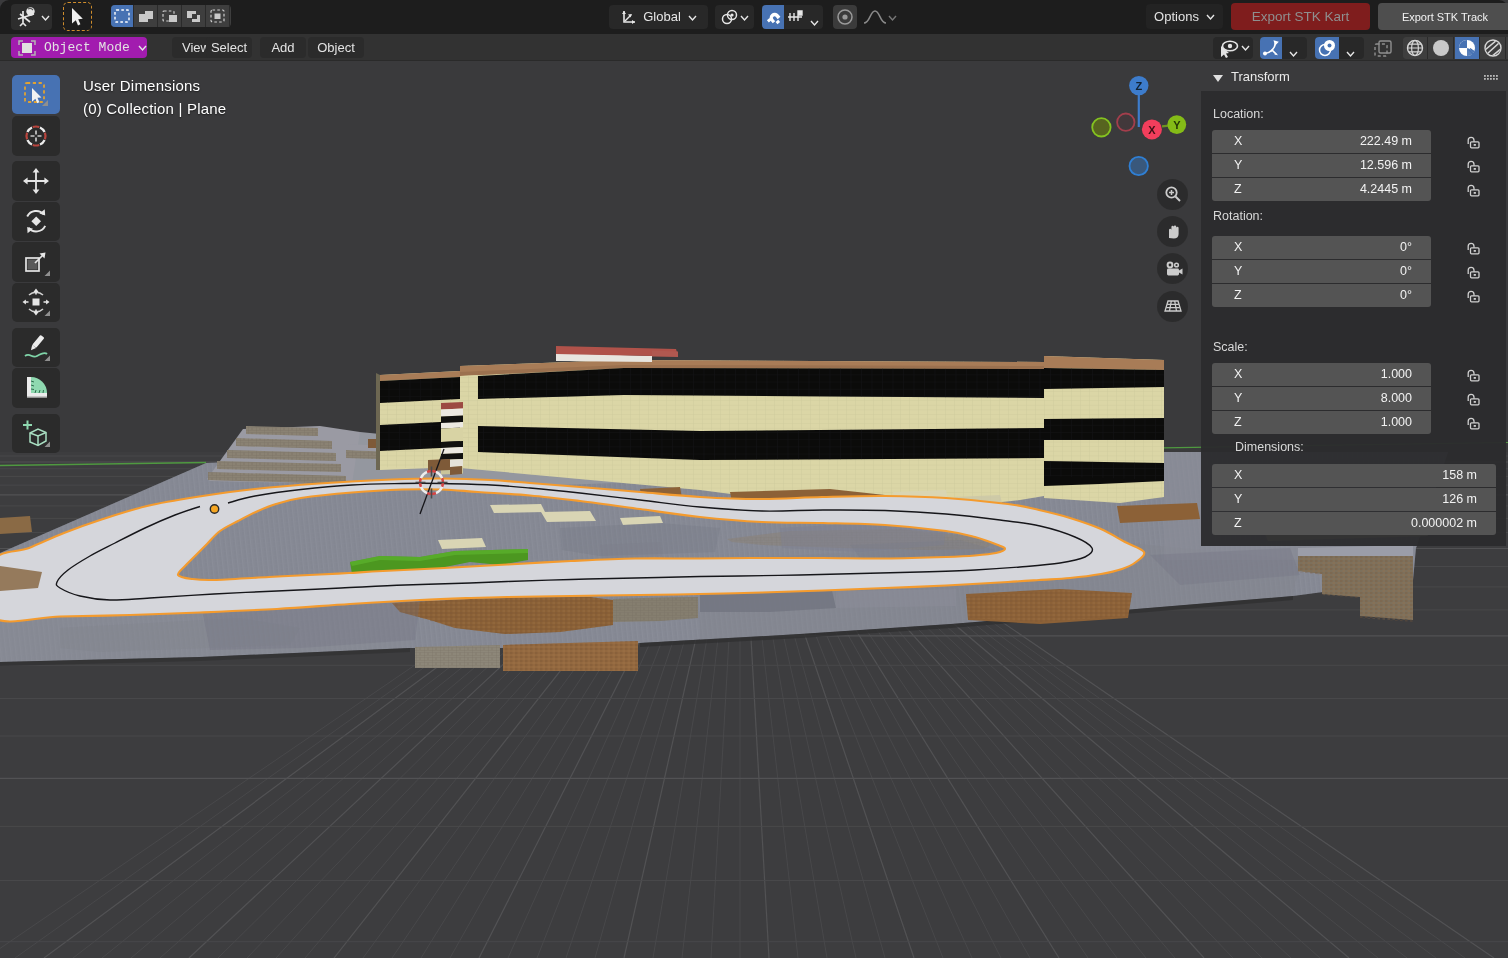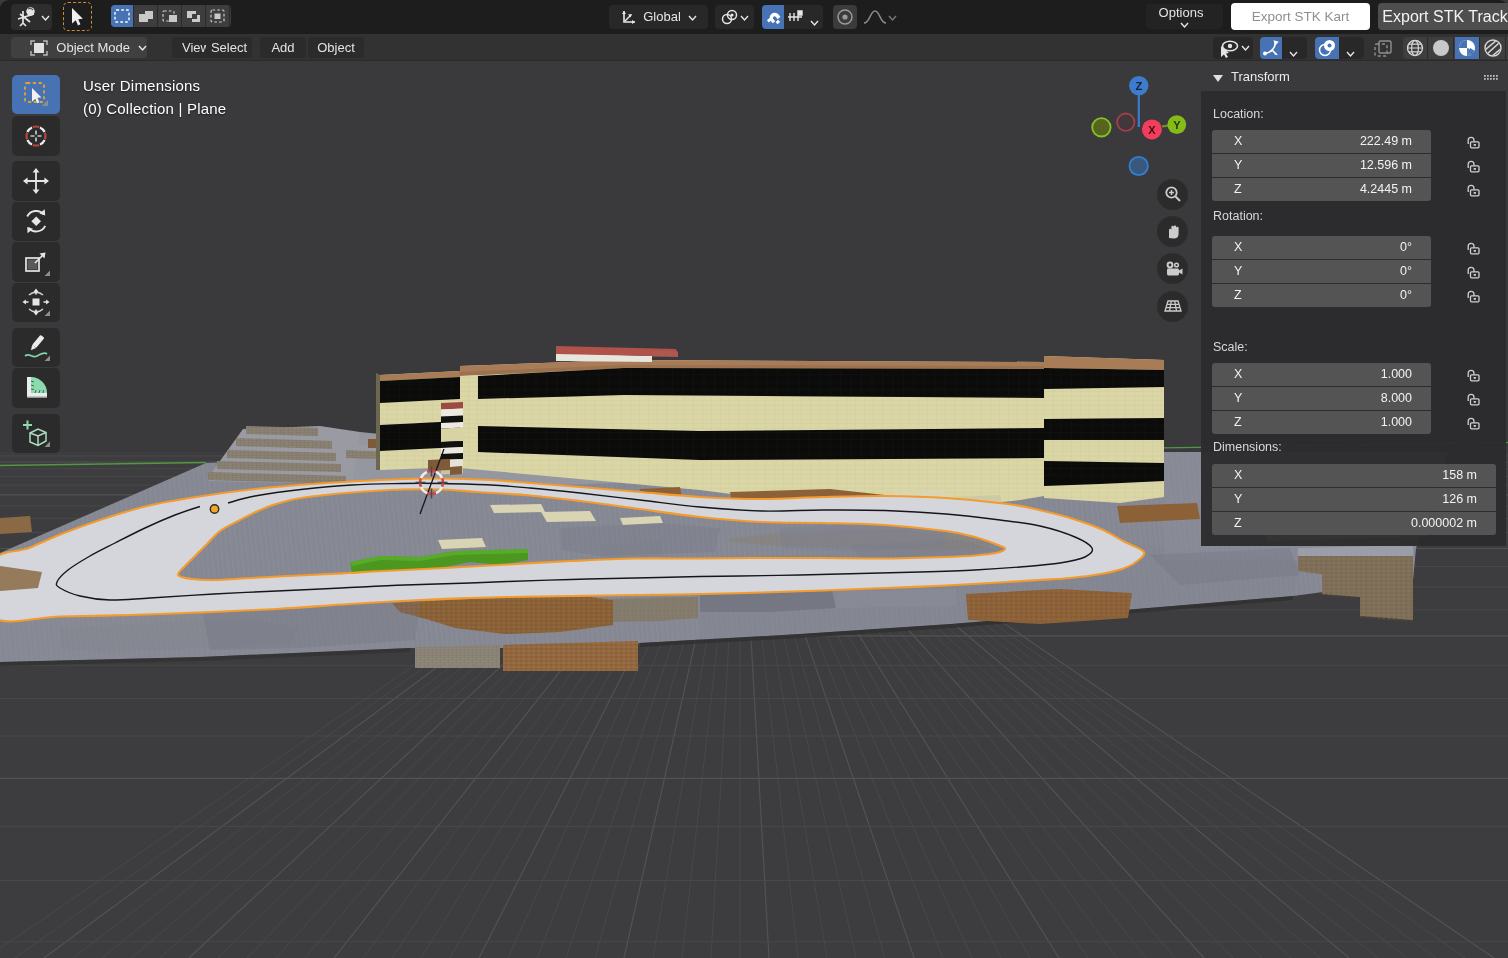--- a/index.html
+++ b/index.html
@@ -479,34 +479,34 @@
       </svg>
     </div>
     <div class="btn" style="left:859px; top:5px; width:40px; height:24px;">
       <svg width="26" height="20" viewBox="0 0 26 20" style="">
         <path d="M2 16 C8 16 8 4 13 4 S18 16 24 16" fill="none" stroke="#8a8a8a" stroke-width="1.5"></path>
       </svg>
       <svg width="9" height="9" viewBox="0 0 9 9">
         <path d="M1 3l3.5 4L8 3" stroke="#777" stroke-width="1.4" fill="none"></path>
       </svg>
     </div>
-    <div class="btn" style="left:1146px; top:4px; width:77px; height:25px; background:#232323;flex-direction:column;">
+    <div class="btn" style="left:1146px; top:4px; width:77px; height:25px; background:#232323;">
       <span style="color:#e3e3e3; font-size:13px; margin-right:7px;">Options</span>
       <svg width="9" height="9" viewBox="0 0 9 9">
         <path d="M1 3l3.5 4L8 3" stroke="#e6e6e6" stroke-width="1.4" fill="none"></path>
       </svg>
     </div>
-    <div class="btn" style="left:1231px; top:3px; width:139px; height:27px; background:#ffffff;">
+    <div class="btn" style="left:1231px; top:3px; width:139px; height:27px; background:#7f1d1d;">
       <span style="color:#8f8f8f; font-size:13.5px;">Export STK Kart</span>
     </div>
     <div class="btn" style="left:1378px; top:3px; width:134px; height:27px; background:#4e4e4e; border-radius:4px 0 0 4px;">
-      <span style="color:#f2f2f2; font-size:16px;">Export STK Track</span>
+      <span style="color:#f2f2f2; font-size:11px;">Export STK Track</span>
     </div>
     <div id="vheader"></div>
-    <div class="btn menu" style="left:11px; top:37px; width:136px; height:21px; background:#404040; justify-content:flex-end; padding-left:5px;">
+    <div class="btn menu" style="left:11px; top:37px; width:136px; height:21px; background:#a21caf; justify-content:flex-start; padding-left:5px;font-family:Liberation Mono, monospace;">
       <svg width="22" height="20" viewBox="0 0 22 20" style="">
         <rect x="6" y="5" width="10" height="10" fill="#e0e0e0"></rect>
         <path d="M3 7V3h4M15 3h4v4M19 13v4h-4M7 17H3v-4" stroke="#b5b5b5" stroke-width="1.5" fill="none"></path>
       </svg>
       <span style="margin:0 8px 1px 6px;">Object Mode</span>
       <svg width="9" height="9" viewBox="0 0 9 9">
         <path d="M1 3l3.5 4L8 3" stroke="#e6e6e6" stroke-width="1.4" fill="none"></path>
       </svg>
     </div>
     <div class="btn menu" style="left:172px; top:37px; width:48px; height:21px;">View</div>
@@ -685,21 +685,21 @@
       <div class="abs" style="left:266px; top:327px;"><svg width="14" height="13" viewBox="0 0 14 13">
           <rect x="3.5" y="5.8" width="8.5" height="6" rx="1" fill="none" stroke="#cfcfcf" stroke-width="1.3"></rect>
           <path d="M1.2 8 V4.2 a2.9 2.9 0 0 1 5.8 0 V5.8" fill="none" stroke="#cfcfcf" stroke-width="1.3"></path>
           <rect x="6.7" y="8" width="2.2" height="1.8" fill="#cfcfcf"></rect>
         </svg></div>
       <div class="abs" style="left:266px; top:351px;"><svg width="14" height="13" viewBox="0 0 14 13">
           <rect x="3.5" y="5.8" width="8.5" height="6" rx="1" fill="none" stroke="#cfcfcf" stroke-width="1.3"></rect>
           <path d="M1.2 8 V4.2 a2.9 2.9 0 0 1 5.8 0 V5.8" fill="none" stroke="#cfcfcf" stroke-width="1.3"></path>
           <rect x="6.7" y="8" width="2.2" height="1.8" fill="#cfcfcf"></rect>
         </svg></div>
-      <div class="plabel" style="top:375px;">Dimensions:</div>
+      <div class="plabel" style="top:375px;margin-left:22px;">Dimensions:</div>
       <div class="prow wide" style="top:399px; border-radius:3px 3px 0 0;">
         <span class="k">X</span>
         <span class="v">158 m</span>
       </div>
       <div class="prow wide" style="top:423px; border-radius:0;">
         <span class="k">Y</span>
         <span class="v">126 m</span>
       </div>
       <div class="prow wide" style="top:447px; border-radius:0 0 3px 3px;">
         <span class="k">Z</span>

